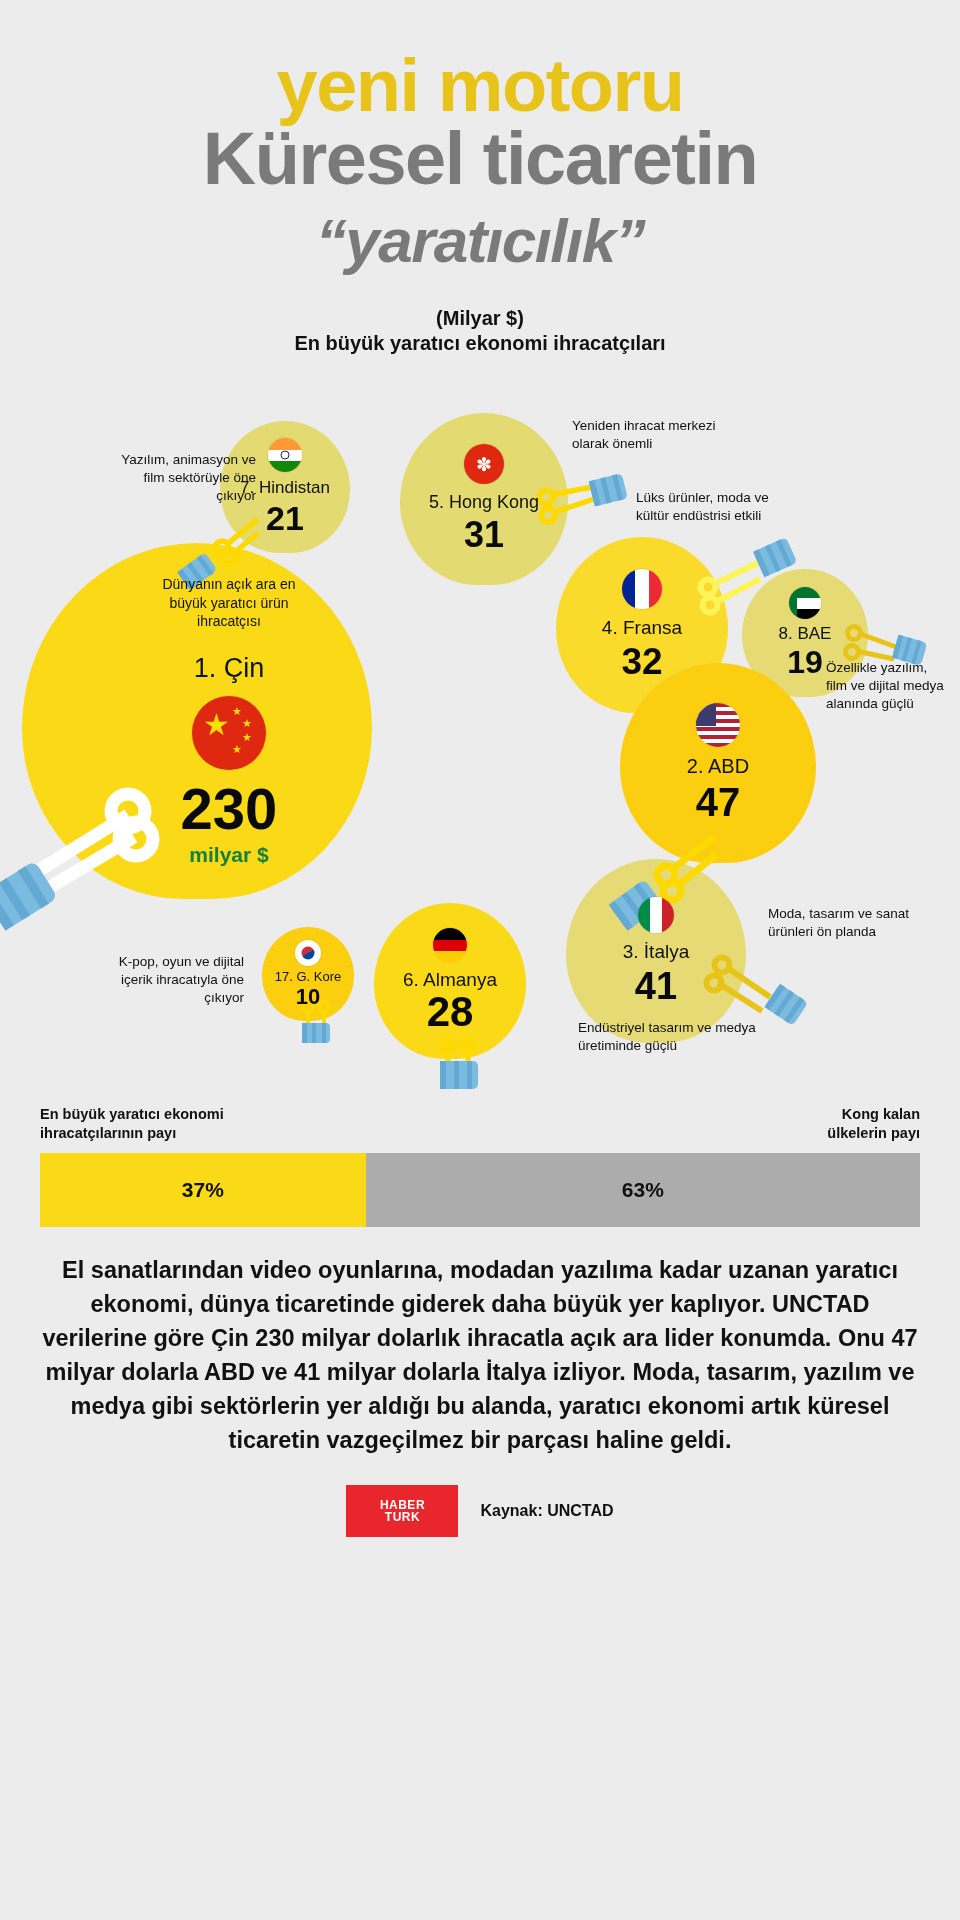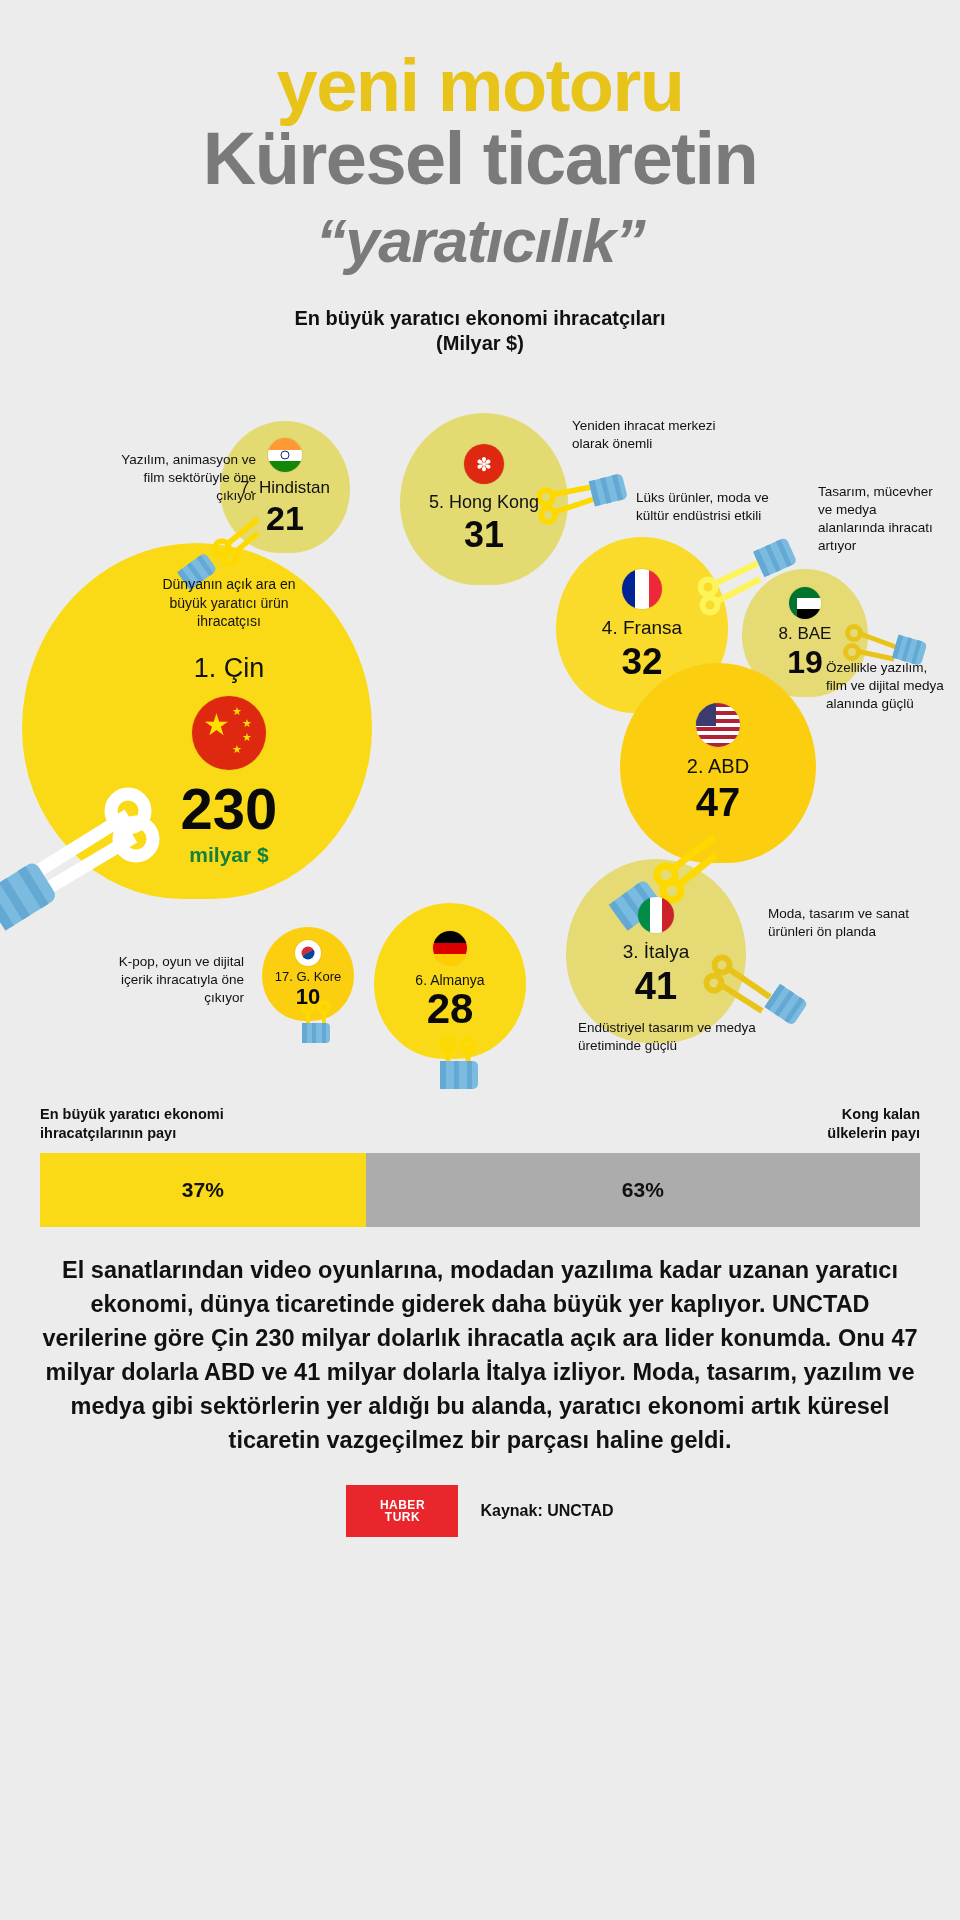--- a/index.html
+++ b/index.html
@@ -84,22 +84,22 @@
 </head>
 <body>
 
 <div class="title-block">
   <div class="title-line t2">yeni motoru</div>
   <div class="title-line t1">Küresel ticaretin</div>
   <div class="title-line t3">“yaratıcılık”</div>
 </div>
 
 <div class="subtitle">
+  <div>(Milyar $)</div>
   <div>En büyük yaratıcı ekonomi ihracatçıları</div>
-  <div>(Milyar $)</div>
 </div>
 
 <div class="bubble-field">
 
   <div class="note" style="left:110px; top:78px; width:146px; text-align:right;">Yazılım, animasyon ve film sektörüyle öne çıkıyor</div>
   <div class="bulb" style="left:220px; top:48px; width:130px; height:132px;">
     <div class="neck" style="left:-58px; top:82px;">
       <svg width="120" height="80" viewBox="0 0 120 80">
         <g stroke="#fdd900" stroke-width="5.5" fill="none">
           <path d="M96 16 L64 42"></path>
@@ -180,21 +180,20 @@
       <div class="flag" style="width:40px;height:40px;margin-bottom:8px;display:flex;">
         <div style="width:33.33%;background:#002395;"></div>
         <div style="width:33.33%;background:#fff;"></div>
         <div style="width:33.33%;background:#ed2939;"></div>
       </div>
       <div class="cname" style="font-size:19px;">4. Fransa</div>
       <div class="cval" style="font-size:37px;margin-top:4px;">32</div>
     </div>
   </div>
 
-  <div class="note" style="left:818px; top:110px; width:128px; text-align:left;">Tasarım, mücevher ve medya alanlarında ihracatı artıyor</div>
   <div class="bulb" style="left:742px; top:196px; width:126px; height:128px;">
     <div class="neck" style="left:96px; top:50px;">
       <svg width="120" height="80" viewBox="0 0 120 80">
         <g stroke="#e8c41a" stroke-width="5" fill="none">
           <path d="M20 14 L58 28"></path>
             <path d="M18 32 L56 40"></path>
           <circle cx="16" cy="14" r="6.5"></circle>
             <circle cx="14" cy="33" r="6.5"></circle>
         </g>
         <g transform="rotate(16 74 34)">
@@ -354,21 +353,21 @@
         <rect x="45" y="18" width="5" height="28" fill="#63a9d4"></rect>
       </svg>
     </div>
     <div class="glass" style="background:#fada16;"></div>
     <div class="content">
       <div class="flag" style="width:34px;height:34px;margin-bottom:7px;">
         <div style="height:33.33%;background:#000;"></div>
         <div style="height:33.33%;background:#dd0000;"></div>
         <div style="height:33.33%;background:#ffce00;"></div>
       </div>
-      <div class="cname" style="font-size:14px;">6. Almanya</div>
+      <div class="cname" style="font-size:19px;">6. Almanya</div>
       <div class="cval" style="font-size:42px;margin-top:0;">28</div>
     </div>
   </div>
 
 </div>
 
 <div class="share-wrap">
   <div class="share-heads">
     <div class="share-head">
       <div>En büyük yaratıcı ekonomi</div>

